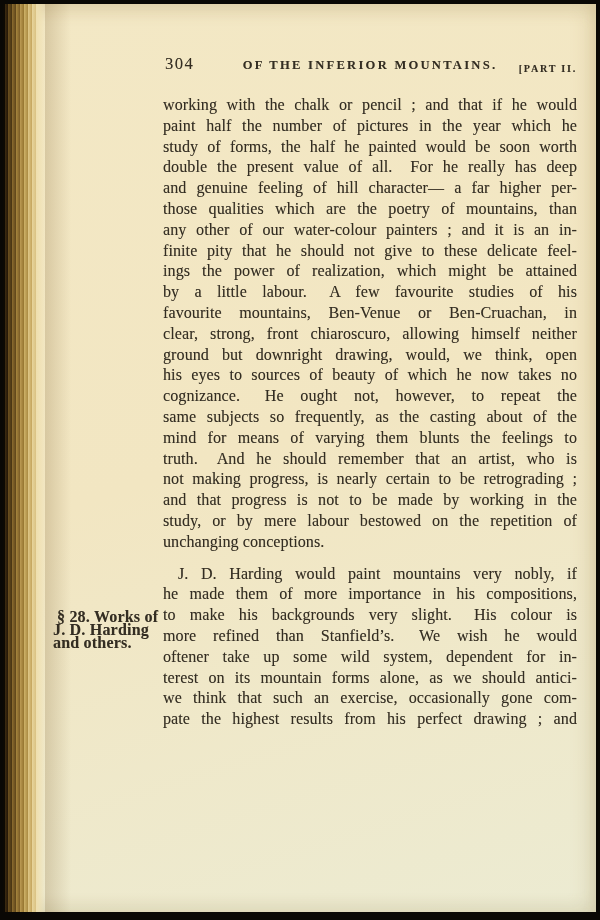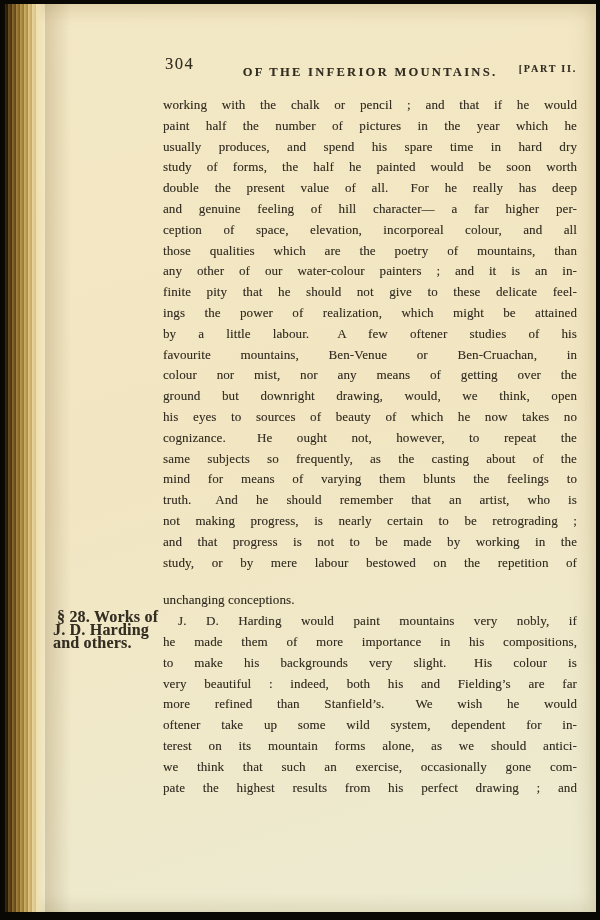--- a/index.html
+++ b/index.html
@@ -48,39 +48,39 @@
     position:absolute;left:42px;top:0;bottom:0;width:26px;
     background:linear-gradient(90deg,rgba(120,90,40,0.22),rgba(120,90,40,0));
   }
 
   .ink{color:var(--ink);text-shadow:0.2px 0.2px 0 rgba(51,45,34,0.35);}
 
   
   .header{position:absolute;left:160px;top:50px;width:414px;height:24px;}
   .pageno{position:absolute;left:2px;top:0;font-size:16.5px;letter-spacing:1.5px;}
   .running-title{
-    position:absolute;left:50%;transform:translateX(-50%);top:11px;
+    position:absolute;left:50%;transform:translateX(-50%);top:4px;
     font-size:12.5px;font-weight:bold;letter-spacing:2.3px;white-space:nowrap;
   }
   .part-label{
     position:absolute;right:0;top:9px;
     font-size:10px;font-weight:bold;letter-spacing:1.8px;white-space:nowrap;
   }
 
   
   .body-text{position:absolute;left:160px;top:91px;width:414px;}
   .para{margin:0;}
   .tline{
-    font-size:13px;line-height:20.8px;height:20.8px;
+    font-size:16px;line-height:20.8px;height:20.8px;
     text-align:justify;text-align-last:justify;
     letter-spacing:0.1px;white-space:nowrap;
   }
   .para .tline{white-space:normal;overflow:hidden;}
-  .para.end-short .tline:last-child{text-align-last:left;margin-top:17px;}
-  .para.indent-first .tline:first-child{text-indent:15px;}
+  .para.end-short .tline:last-child{text-align-last:left;}
+  .para.indent-first .tline:first-child{text-indent:15px;margin-top:11px;}
 
   
   .margin-note{position:absolute;left:50px;top:606px;width:106px;}
   .margin-note .tline{
     font-size:16px;font-weight:bold;line-height:13.2px;height:13.2px;
     text-align:left;text-align-last:left;letter-spacing:0.2px;white-space:nowrap;
   }
   .margin-note .tline:first-child{padding-left:4px;}
 </style>
 </head>
@@ -100,48 +100,45 @@
     <div class="margin-note ink">
         <div class="tline">§ 28. Works of</div>
         <div class="tline">J. D. Harding</div>
         <div class="tline">and others.</div>
       </div>
 
     <div class="body-text ink">
       <div class="para end-short">
           <div class="tline">working with the chalk or pencil ; and that if he would</div>
           <div class="tline">paint half the number of pictures in the year which he</div>
-          <div class="tline">usually produces, and spend his spare time in hard dry</div>
           <div class="tline">study of forms, the half he painted would be soon worth</div>
           <div class="tline">double the present value of all.  For he really has deep</div>
           <div class="tline">and genuine feeling of hill character— a far higher per-</div>
-          <div class="tline">ception of space, elevation, incorporeal colour, and all</div>
           <div class="tline">those qualities which are the poetry of mountains, than</div>
           <div class="tline">any other of our water-colour painters ; and it is an in-</div>
           <div class="tline">finite pity that he should not give to these delicate feel-</div>
           <div class="tline">ings the power of realization, which might be attained</div>
-          <div class="tline">by a little labour.  A few oftener studies of his</div>
+          <div class="tline">by a little labour.  A few favourite studies of his</div>
           <div class="tline">favourite mountains, Ben-Venue or Ben-Cruachan, in</div>
-          <div class="tline">colour nor mist, nor any means of getting over the</div>
+          <div class="tline">clear, strong, front chiaroscuro, allowing himself neither</div>
           <div class="tline">ground but downright drawing, would, we think, open</div>
           <div class="tline">his eyes to sources of beauty of which he now takes no</div>
           <div class="tline">cognizance.  He ought not, however, to repeat the</div>
           <div class="tline">same subjects so frequently, as the casting about of the</div>
           <div class="tline">mind for means of varying them blunts the feelings to</div>
           <div class="tline">truth.  And he should remember that an artist, who is</div>
           <div class="tline">not making progress, is nearly certain to be retrograding ;</div>
           <div class="tline">and that progress is not to be made by working in the</div>
           <div class="tline">study, or by mere labour bestowed on the repetition of</div>
           <div class="tline">unchanging conceptions.</div>
         </div>
       <div class="para indent-first">
           <div class="tline">J. D. Harding would paint mountains very nobly, if</div>
           <div class="tline">he made them of more importance in his compositions,</div>
           <div class="tline">to make his backgrounds very slight.  His colour is</div>
-          <div class="tline">very beautiful : indeed, both his and Fielding’s are far</div>
           <div class="tline">more refined than Stanfield’s.  We wish he would</div>
           <div class="tline">oftener take up some wild system, dependent for in-</div>
           <div class="tline">terest on its mountain forms alone, as we should antici-</div>
           <div class="tline">we think that such an exercise, occasionally gone com-</div>
           <div class="tline">pate the highest results from his perfect drawing ; and</div>
         </div>
     </div>
   </div>
 </div>
 

